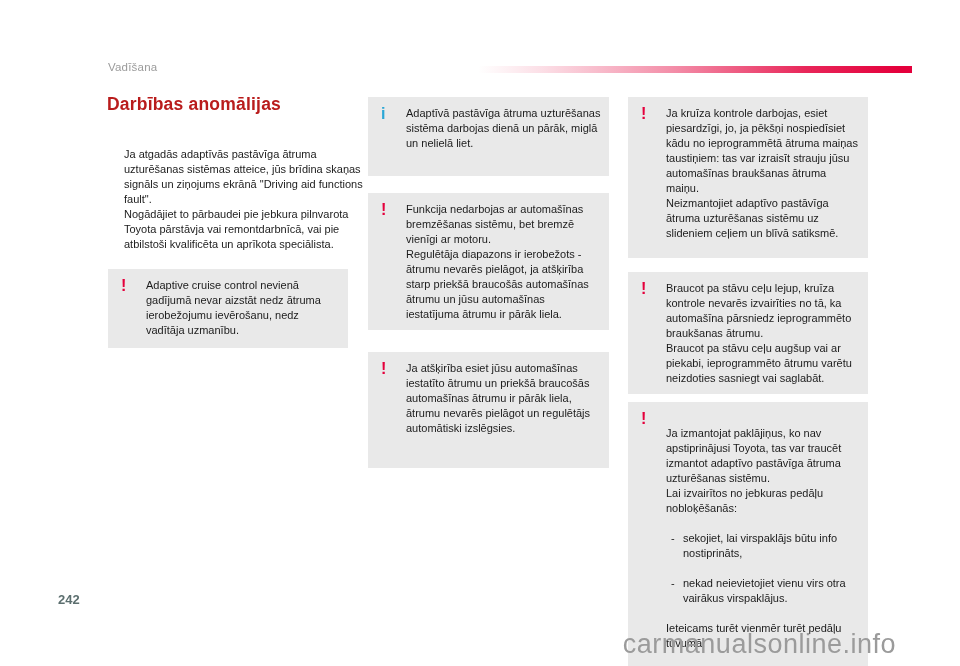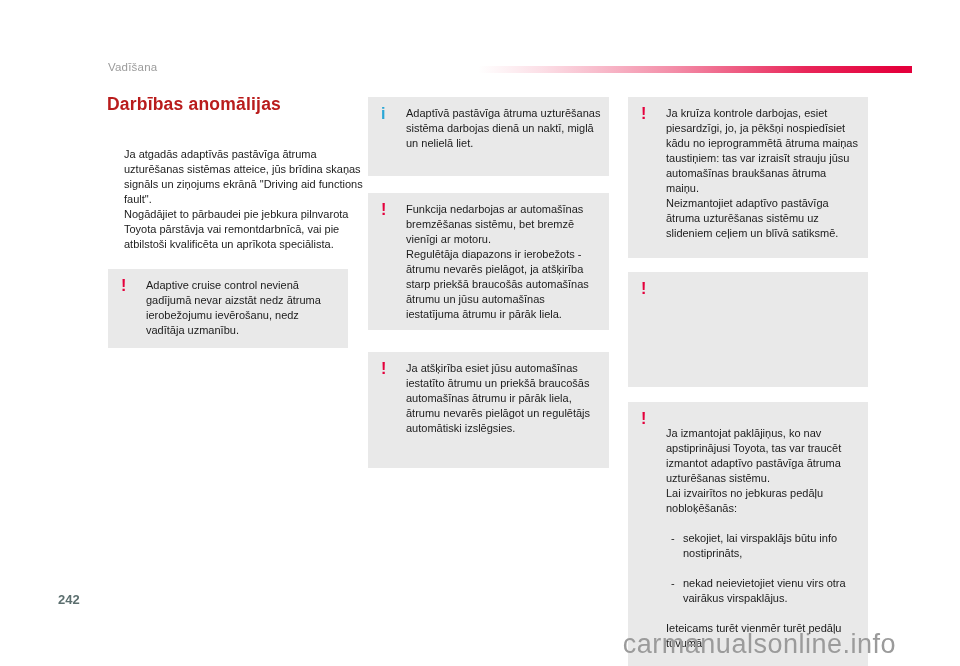--- a/index.html
+++ b/index.html
@@ -63,21 +63,21 @@
   <p class="intro">Ja atgadās adaptīvās pastāvīga ātruma uzturēšanas sistēmas atteice, jūs brīdina skaņas signāls un ziņojums ekrānā "Driving aid functions fault".
 Nogādājiet to pārbaudei pie jebkura pilnvarota Toyota pārstāvja vai remontdarbnīcā, vai pie atbilstoši kvalificēta un aprīkota speciālista.</p>
 
   <div class="note left-1">
     <span class="icon warn">!</span>
     <p class="note-text">Adaptive cruise control nevienā gadījumā nevar aizstāt nedz ātruma ierobežojumu ievērošanu, nedz vadītāja uzmanību.</p>
   </div>
 
   <div class="note mid-1">
     <span class="icon info">i</span>
-    <p class="note-text">Adaptīvā pastāvīga ātruma uzturēšanas sistēma darbojas dienā un naktī, miglā un nelielā liet.</p>
+    <p class="note-text">Adaptīvā pastāvīga ātruma uzturēšanas sistēma darbojas dienā un pārāk, miglā un nelielā liet.</p>
   </div>
 
   <div class="note mid-2">
     <span class="icon warn">!</span>
     <p class="note-text">Funkcija nedarbojas ar automašīnas bremzēšanas sistēmu, bet bremzē vienīgi ar motoru.
 Regulētāja diapazons ir ierobežots - ātrumu nevarēs pielāgot, ja atšķirība starp priekšā braucošās automašīnas ātrumu un jūsu automašīnas iestatījuma ātrumu ir pārāk liela.</p>
   </div>
 
   <div class="note mid-3">
     <span class="icon warn">!</span>
@@ -85,20 +85,22 @@
   </div>
 
   <div class="note right-1">
     <span class="icon warn">!</span>
     <p class="note-text">Ja kruīza kontrole darbojas, esiet piesardzīgi, jo, ja pēkšņi nospiedīsiet kādu no ieprogrammētā ātruma maiņas taustiņiem: tas var izraisīt strauju jūsu automašīnas braukšanas ātruma maiņu.
 Neizmantojiet adaptīvo pastāvīga ātruma uzturēšanas sistēmu uz slideniem ceļiem un blīvā satiksmē.</p>
   </div>
 
   <div class="note right-2">
     <span class="icon warn">!</span>
+    <p class="note-text">Braucot pa stāvu ceļu lejup, kruīza kontrole nevarēs izvairīties no tā, ka automašīna pārsniedz ieprogrammēto braukšanas ātrumu.
+Braucot pa stāvu ceļu augšup vai ar piekabi, ieprogrammēto ātrumu varētu neizdoties sasniegt vai saglabāt.</p>
   </div>
 
   <div class="note right-3">
     <span class="icon warn">!</span>
     <div class="note-text">
       <p>Ja izmantojat paklājiņus, ko nav apstiprinājusi Toyota, tas var traucēt izmantot adaptīvo pastāvīga ātruma uzturēšanas sistēmu.
 Lai izvairītos no jebkuras pedāļu nobloķēšanās:</p>
       <div class="list-row">
         <span class="dash">-</span>
         <span class="li-text">sekojiet, lai virspaklājs būtu info nostiprināts,</span>

